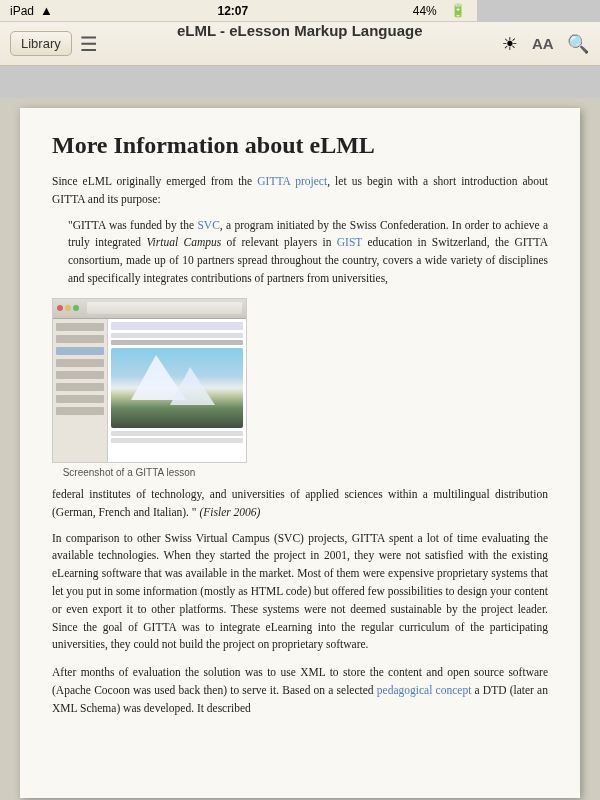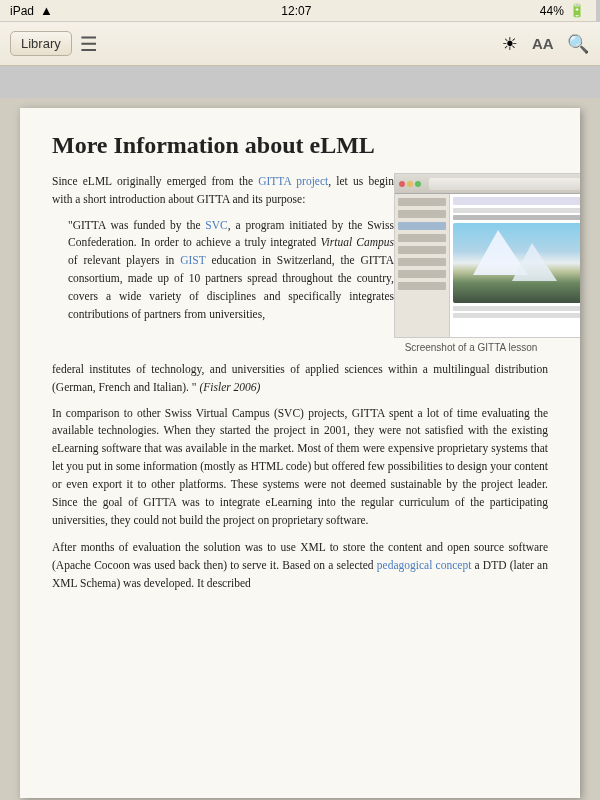--- a/index.html
+++ b/index.html
@@ -7,33 +7,33 @@
     body {
       width: 600px;
       height: 800px;
       overflow: hidden;
       background: #c8c8c8;
       font-family: Georgia, 'Times New Roman', serif;
     }
 
     
     #status-bar {
-      width: 596px;
+      width: 477px;
       height: 22px;
       background: #f0ece0;
       display: flex;
       align-items: center;
       justify-content: space-between;
       padding: 0 10px;
       font-size: 12px;
       font-family: -apple-system, Helvetica, Arial, sans-serif;
       border-bottom: 1px solid #d0ccc0;
     }
     #status-left { display: flex; align-items: center; gap: 6px; }
-    #status-right { display: flex; align-items: center; gap: 6px; }
+    #status-right { display: flex; align-items: center; gap: 14px; }
 
     
     #toolbar {
       width: 600px;
       height: 44px;
       background: linear-gradient(to bottom, #f5f1e8, #ede8da);
       border-bottom: 1px solid #c8c0a8;
       display: flex;
       justify-content: space-between;
       padding: 0 10px;
@@ -112,20 +112,21 @@
       margin-bottom: 10px;
     }
     .link-text { color: #4a7cc0; text-decoration: none; }
     .italic-text { font-style: italic; }
 
     
     #first-section {
       display: flex;
       gap: 0;
       margin-bottom: 8px;
+      flex-direction: column;
     }
     #first-section-left {
       flex: 1;
       font-size: 11.5px;
       line-height: 1.55;
       color: #222;
       text-align: justify;
     }
     #screenshot-container {
       width: 154px;
@@ -243,32 +244,33 @@
     }
   </style>
 </head>
 <body>
 
 <div id="status-bar">
   <div id="status-left">
     <span>iPad</span>
     <span style="font-size:13px;">▲</span>
   </div>
-  <span style="font-weight:400;">12:07</span>
+  <span style="font-weight:700;">12:07</span>
   <div id="status-right">
     <span>44%</span>
     <span style="font-size:13px;">🔋</span>
   </div>
 </div>
 
 <div id="toolbar">
   <div id="toolbar-left">
     <button class="toolbar-btn">Library</button>
     <button class="toolbar-icon-btn" style="font-size:20px;">☰</button>
   </div>
+  <div id="toolbar-center">eLML - eLesson Markup Language</div>
   <div id="toolbar-right">
     <span style="font-size:18px; cursor:pointer;">☀</span>
     <span style="font-size:15px; cursor:pointer; font-family: Liberation Sans, sans-serif; font-weight:600; color:#555;">AA</span>
     <span style="font-size:18px; cursor:pointer;">🔍</span>
   </div>
 </div>
 
 <div id="page-container">
   <div id="page">
 

